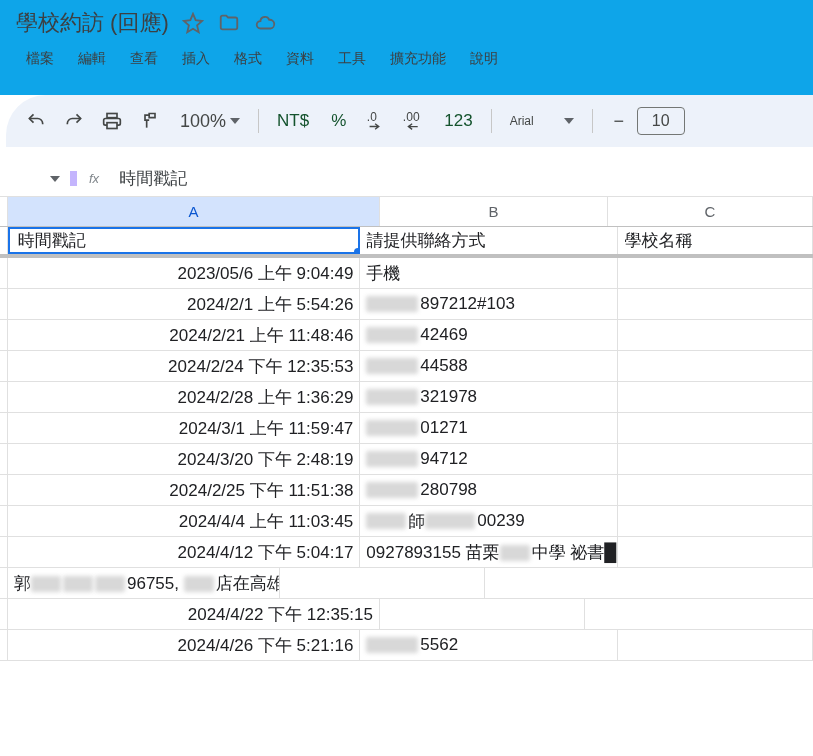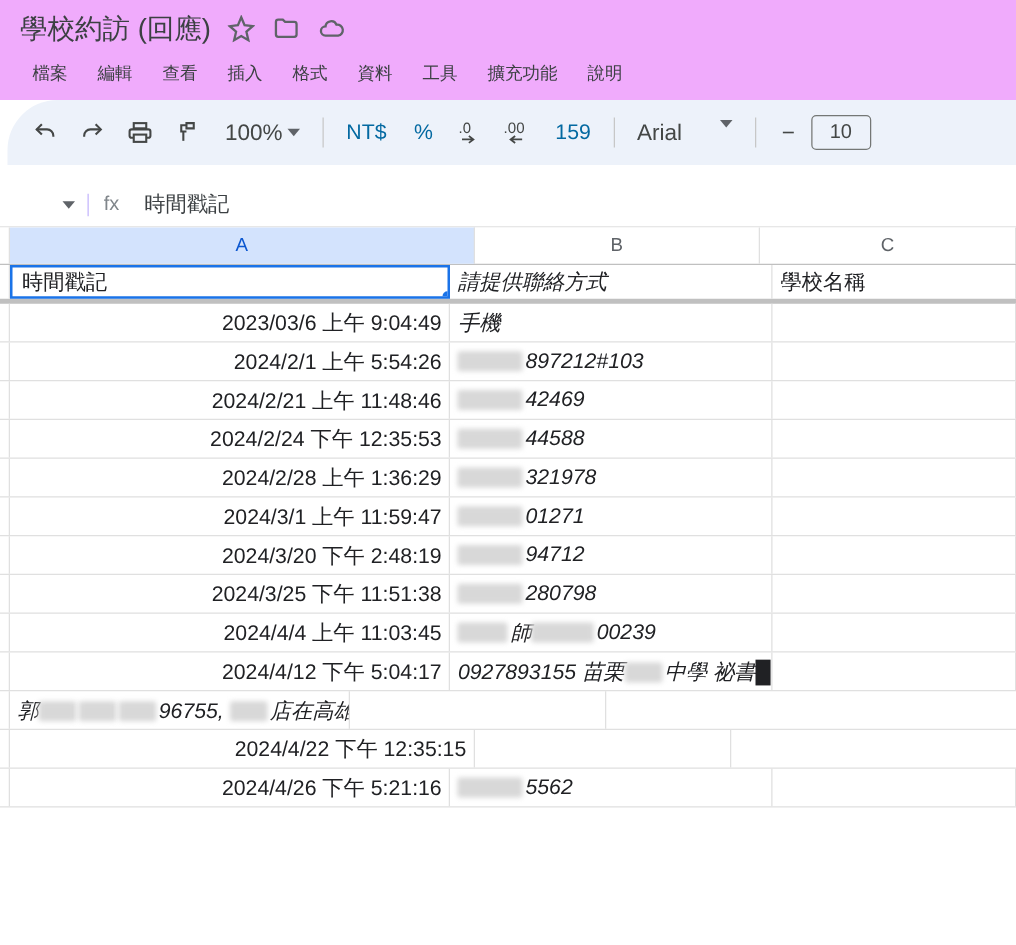--- a/index.html
+++ b/index.html
@@ -8,22 +8,22 @@
       box-sizing: border-box;
     }
     body {
       font-family: "Google Sans", Arial, sans-serif;
       background: #fff;
       overflow: hidden;
       width: 813px;
       height: 756px;
     }
     .header {
-      padding: 8px 16px 0 16px;
-      background: #f0abfc;
+      padding: 8px 16px 15px 16px;
+      background: #0ea5e9;
     }
     .title-row {
       display: flex;
       align-items: center;
       gap: 12px;
       padding-bottom: 4px;
     }
     .doc-title {
       font-size: 22px;
       color: #3c4043;
@@ -82,30 +82,31 @@
       color: #444746;
     }
     .tb-divider {
       width: 1px;
       height: 24px;
       background: #c7c7c7;
       margin: 0 4px;
     }
     .tb-text {
       font-size: 17px;
-      color: #0369a1;
+      color: #14532d;
       padding: 4px 8px;
       cursor: pointer;
     }
     .font-select {
       display: flex;
+      align-items: center;
       gap: 30px;
       padding: 4px 8px;
       cursor: pointer;
-      font-size: 18px;
+      font-size: 12px;
       color: #444746;
     }
     .font-size-group {
       display: flex;
       align-items: center;
       gap: 2px;
     }
     .font-size-box {
       border: 1px solid #747775;
       border-radius: 4px;
@@ -127,24 +128,25 @@
     }
     .name-box {
       width: 60px;
       display: flex;
       align-items: center;
       justify-content: flex-end;
       gap: 6px;
       padding-right: 10px;
     }
     .fx-label {
+      font-style: italic;
       color: #80868b;
-      font-size: 16px;
+      font-size: 13px;
       padding: 0 12px;
-      border-left: 1px solid #c4b5fd;
+      border-left: 7px solid #c4b5fd;
     }
     .formula-content {
       font-size: 17px;
       color: #3c4043;
       padding-left: 8px;
     }
     .sheet {
       display: flex;
       flex-direction: column;
     }
@@ -193,21 +195,21 @@
       align-items: center;
       overflow: hidden;
       white-space: nowrap;
     }
     .cell-a {
       width: 372px;
       justify-content: flex-end;
       text-align: right;
       padding-left: 8px;
     }
-    .cell-b { width: 272px; position: relative; font-style: italic; }
+    .cell-b { width: 272px; position: relative; }
     .cell-c { width: 205px; }
     .cell-overflow {
       position: absolute;
       left: 6px;
       white-space: nowrap;
     }
     .header-row .cell-a {
       justify-content: flex-start;
       text-align: left;
       border: 2px solid #1a73e8;
@@ -317,21 +319,21 @@
           <text x="2" y="10" font-size="13" fill="#444746">.0</text>
           <path d="M5 16h10M11 13l4 3-4 3" stroke="#444746" stroke-width="1.5" fill="none"></path>
         </svg>
     </span>
     <span class="tb-btn">
       <svg width="26" height="20" viewBox="0 0 28 20">
           <text x="2" y="10" font-size="13" fill="#444746">.00</text>
           <path d="M18 16H8M12 13l-4 3 4 3" stroke="#444746" stroke-width="1.5" fill="none"></path>
         </svg>
     </span>
-    <span class="tb-text">159</span>
+    <span class="tb-text">123</span>
     <span class="tb-divider"></span>
     <span class="font-select">
       <span>Arial</span>
       <span class="small-tri"></span>
     </span>
     <span class="tb-divider"></span>
     <span class="font-size-group">
       <span class="tb-btn">−</span>
       <span class="font-size-box">10</span>
     </span>
@@ -355,21 +357,21 @@
   </div>
   <div class="data-rows" id="data-rows">
     <div class="data-row header-row">
       <div class="row-header-spacer"></div>
       <div class="cell cell-a">時間戳記</div>
       <div class="cell cell-b">請提供聯絡方式</div>
       <div class="cell cell-c">學校名稱</div>
     </div>
   <div class="data-row">
         <div class="row-header-spacer"></div>
-        <div class="cell cell-a">2023/03/6 上午 9:04:49</div>
+        <div class="cell cell-a">2023/05/6 上午 9:04:49</div>
         <div class="cell cell-b">手機 </div>
         <div class="cell cell-c"></div>
       </div>
       <div class="data-row">
         <div class="row-header-spacer"></div>
         <div class="cell cell-a">2024/2/1 上午 5:54:26</div>
         <div class="cell cell-b"><span class="redacted" style="width: 52px;">xxxx</span>897212#103</div>
         <div class="cell cell-c"></div>
       </div>
       <div class="data-row">
@@ -397,21 +399,21 @@
         <div class="cell cell-c"></div>
       </div>
       <div class="data-row">
         <div class="row-header-spacer"></div>
         <div class="cell cell-a">2024/3/20 下午 2:48:19</div>
         <div class="cell cell-b"><span class="redacted" style="width: 52px;">xxxx</span>94712</div>
         <div class="cell cell-c"></div>
       </div>
       <div class="data-row">
         <div class="row-header-spacer"></div>
-        <div class="cell cell-a">2024/3/25 下午 11:51:38</div>
+        <div class="cell cell-a">2024/2/25 下午 11:51:38</div>
         <div class="cell cell-b"><span class="redacted" style="width: 52px;">xxxx</span>280798</div>
         <div class="cell cell-c"></div>
       </div>
       <div class="data-row">
         <div class="row-header-spacer"></div>
         <div class="cell cell-a">2024/4/4 上午 11:03:45</div>
         <div class="cell cell-b"><span class="redacted" style="width: 40px;">xxxx</span>師<span class="redacted" style="width: 50px;">xxxx</span>00239</div>
         <div class="cell cell-c"></div>
       </div>
       <div class="data-row">

